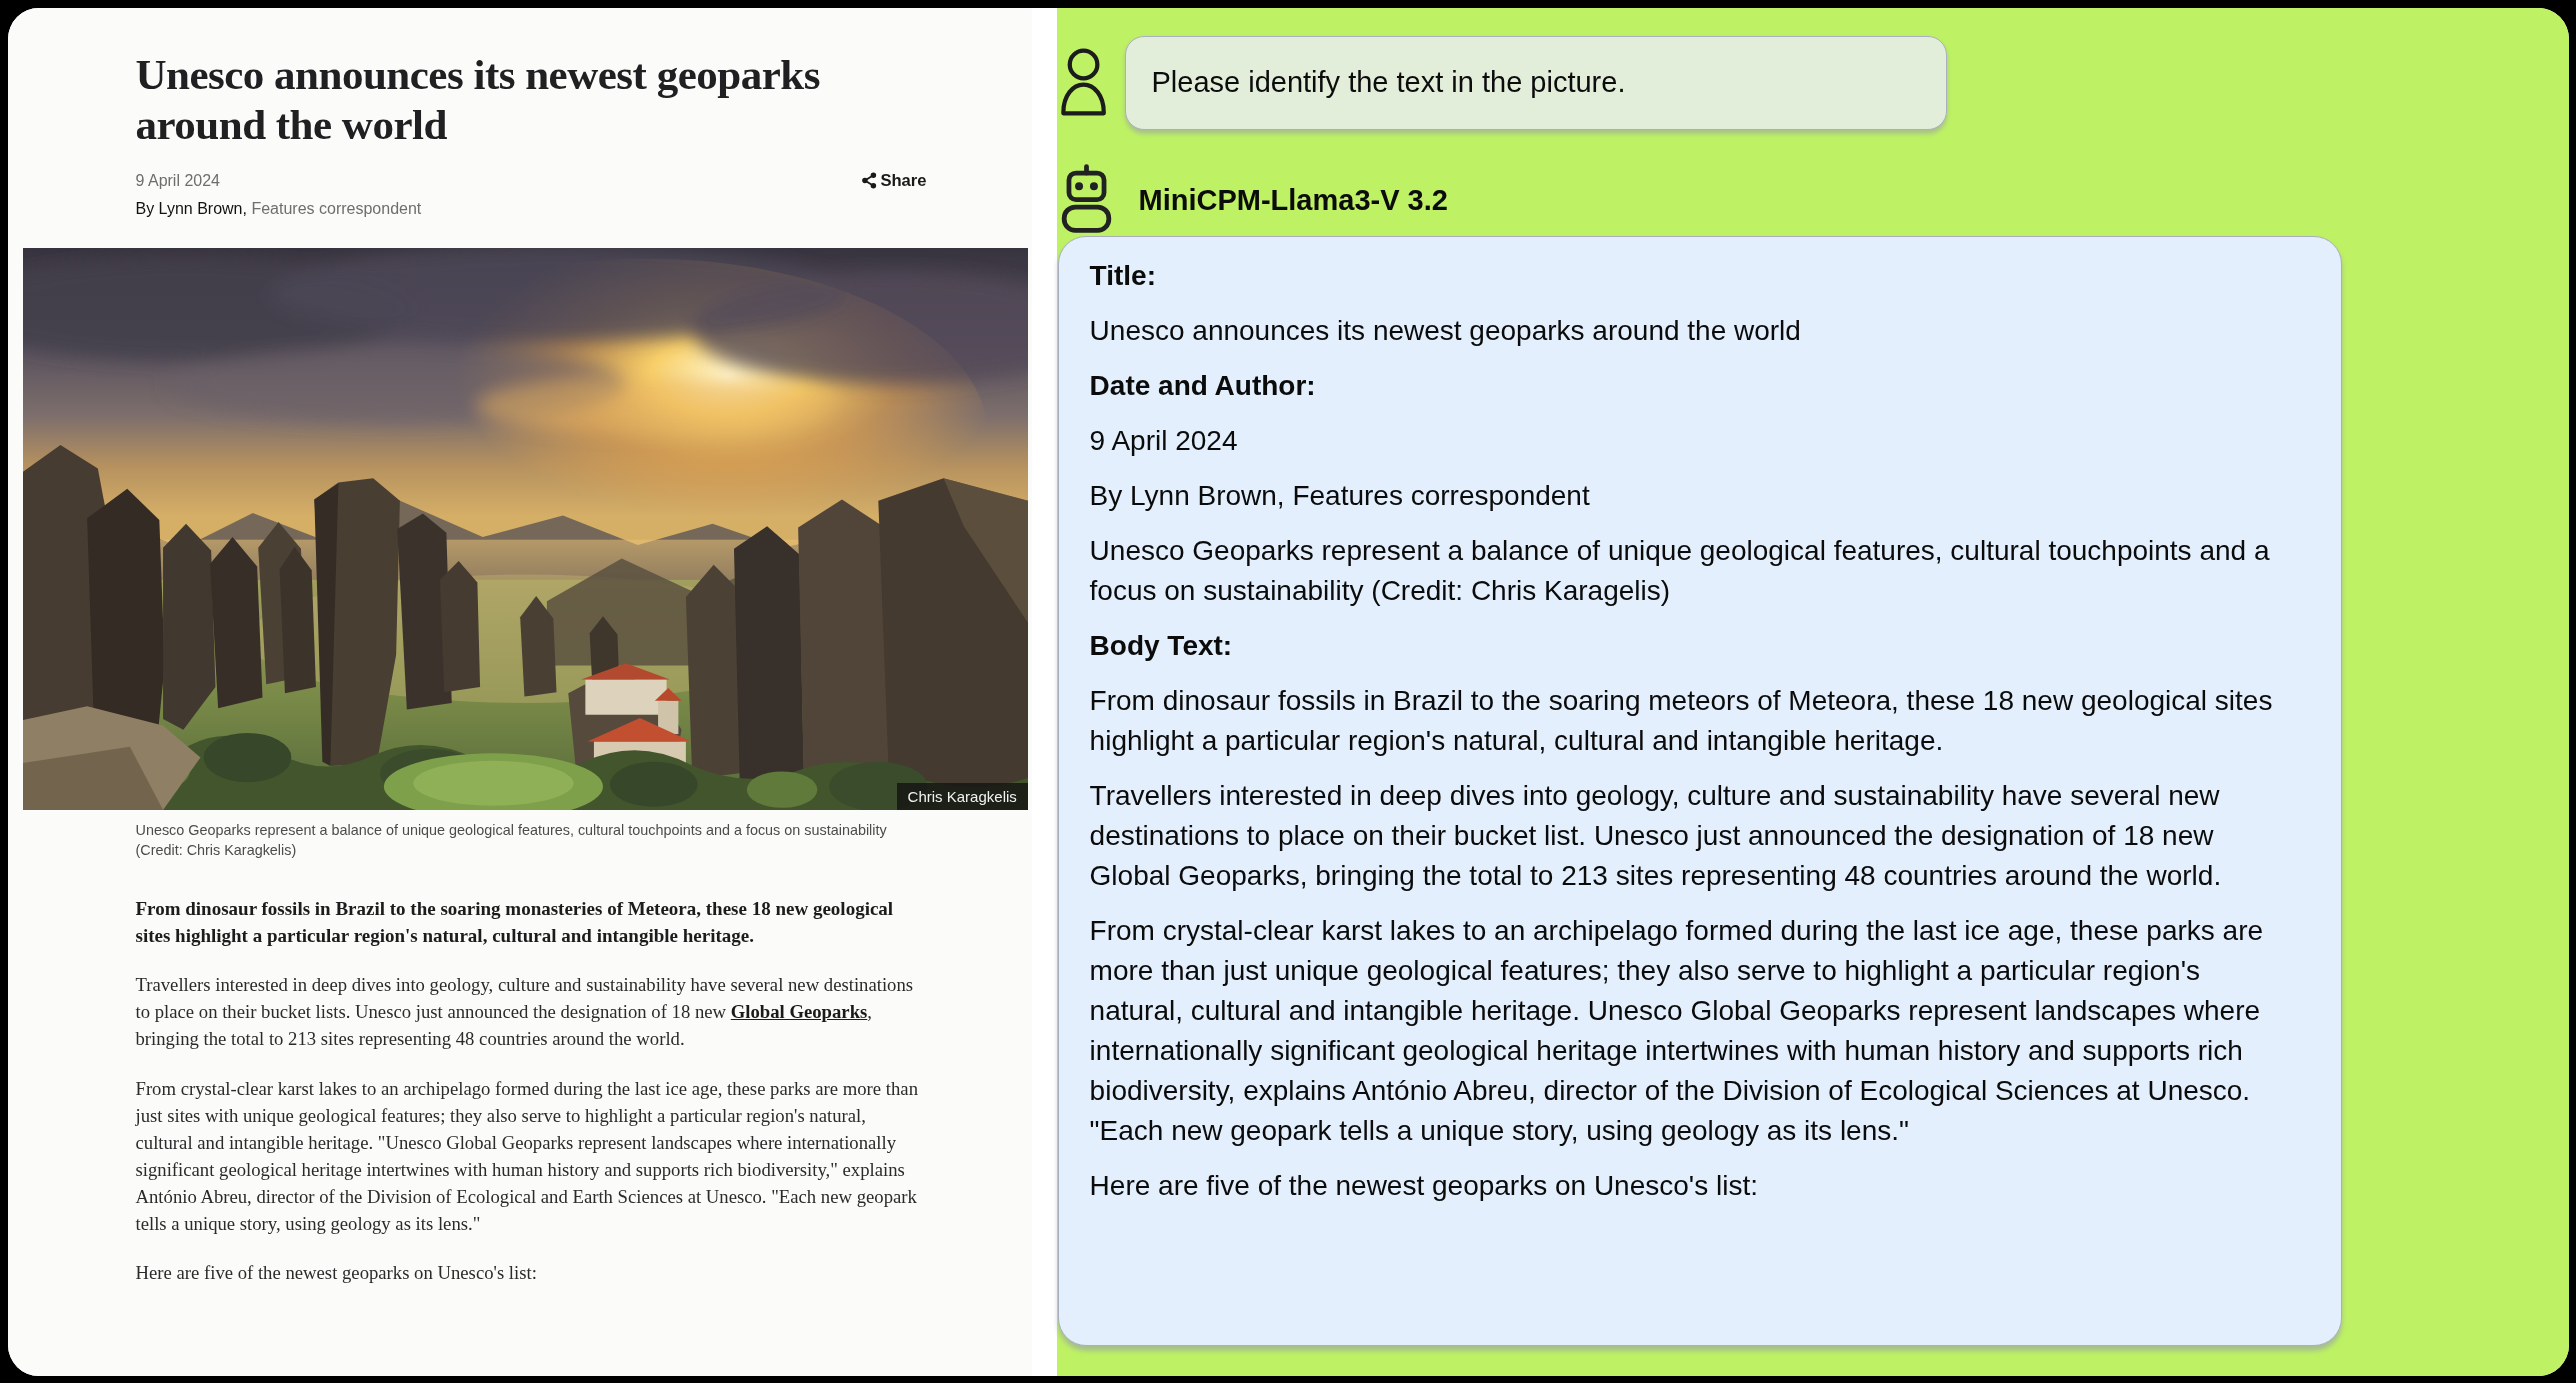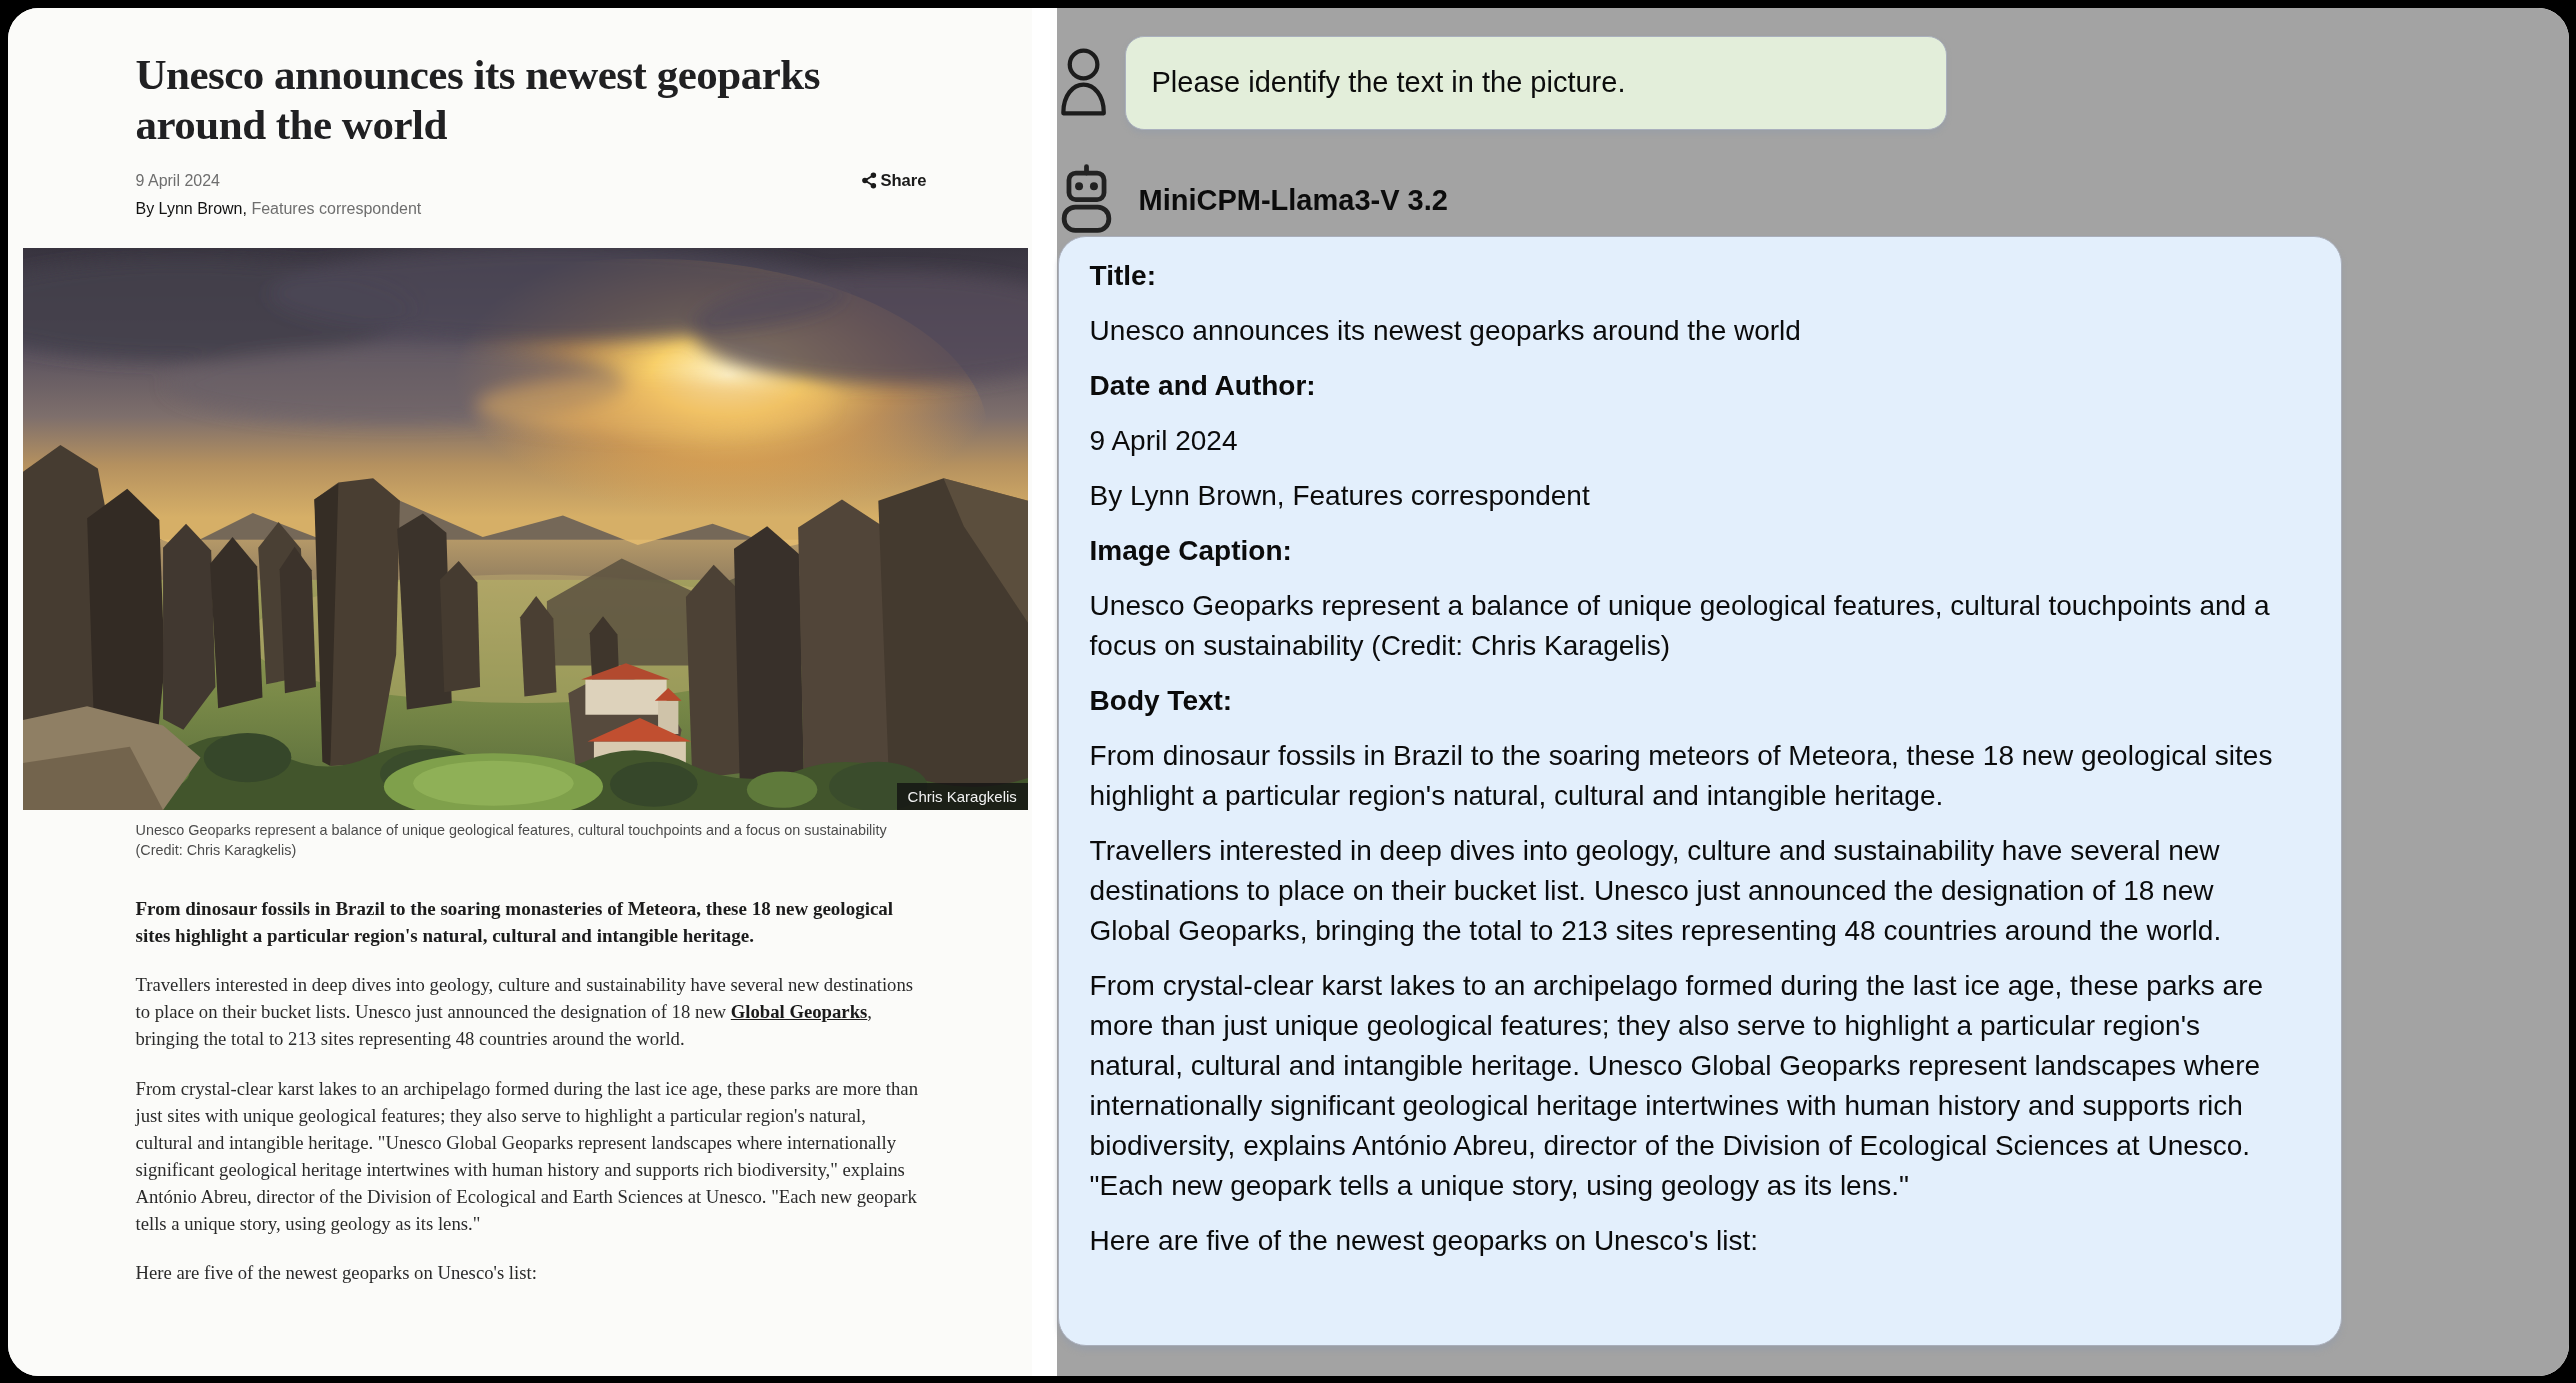--- a/index.html
+++ b/index.html
@@ -25,21 +25,21 @@
   .credit-badge { position:absolute; right:0; bottom:0; background:rgba(18,18,18,0.78);
                   color:#f2f2f2; font-size:15px; padding:5.3px 10.7px; }
   .caption { margin-top:9.6px; width:791px; font-size:14.4px; line-height:20px; color:#4c4c4c; }
   .lede { margin-top:35px; width:791px; font-family:"Liberation Serif", serif; font-size:19px;
           line-height:27px; font-weight:700; color:#1c1c1c; }
   .apara { margin-top:22.4px; width:791px; font-family:"Liberation Serif", serif; font-size:18.7px;
            line-height:27px; color:#2b2b2b; }
   .apara .link { font-weight:700; text-decoration:underline; color:#1a1a1a; cursor:pointer;margin-top:7px; }
 
   
-  .chat-pane { position:absolute; left:1049px; top:0; right:0; bottom:0; background:#a3a3a3;text-decoration:underline; }
+  .chat-pane { position:absolute; left:1049px; top:0; right:0; bottom:0; background:#bef264;text-decoration:underline; }
   .user-icon { position:absolute; left:0; top:37px; }
   .user-bubble { position:absolute; left:68px; top:28px; width:822px; height:94px;
                  background:#e3eeda; border:1.6px solid #aab0bd; border-radius:19px;
                  box-shadow:0 3.2px 4.3px rgba(150,156,168,0.55);
                  display:flex; align-items:center; padding-left:26px;
                  font-size:29px; color:#0c0c0c; }
   .robot-icon { position:absolute; left:4.3px; top:154px; }
   .model-name { position:absolute; left:82px; top:176px; font-size:29px; font-weight:700; color:#0c0c0c; }
   .bot-bubble { position:absolute; left:1.1px; top:228px; width:1284px; height:1110px;
                 background:#e3effc; border:1.6px solid #a9aeba; border-radius:28px;
@@ -209,21 +209,20 @@
     </svg>
 
     <div class="model-name">MiniCPM-Llama3-V 3.2</div>
 
     <div class="bot-bubble">
       <p class="hd">Title:</p>
       <p>Unesco announces its newest geoparks around the world</p>
       <p class="hd">Date and Author:</p>
       <p>9 April 2024</p>
       <p>By Lynn Brown, Features correspondent</p>
-      <p class="hd">Image Caption:</p>
       <p>Unesco Geoparks represent a balance of unique geological features, cultural touchpoints and a focus on sustainability (Credit: Chris Karagelis)</p>
       <p class="hd">Body Text:</p>
       <p>From dinosaur fossils in Brazil to the soaring meteors of Meteora, these 18 new geological sites highlight a particular region's natural, cultural and intangible heritage.</p>
       <p>Travellers interested in deep dives into geology, culture and sustainability have several new destinations to place on their bucket list. Unesco just announced the designation of 18 new Global Geoparks, bringing the total to 213 sites representing 48 countries around the world.</p>
       <p>From crystal-clear karst lakes to an archipelago formed during the last ice age, these parks are more than just unique geological features; they also serve to highlight a particular region's natural, cultural and intangible heritage. Unesco Global Geoparks represent landscapes where internationally significant geological heritage intertwines with human history and supports rich biodiversity, explains António Abreu, director of the Division of Ecological Sciences at Unesco. "Each new geopark tells a unique story, using geology as its lens."</p>
       <p>Here are five of the newest geoparks on Unesco's list:</p>
     </div>
   </div>
 
 </div>

